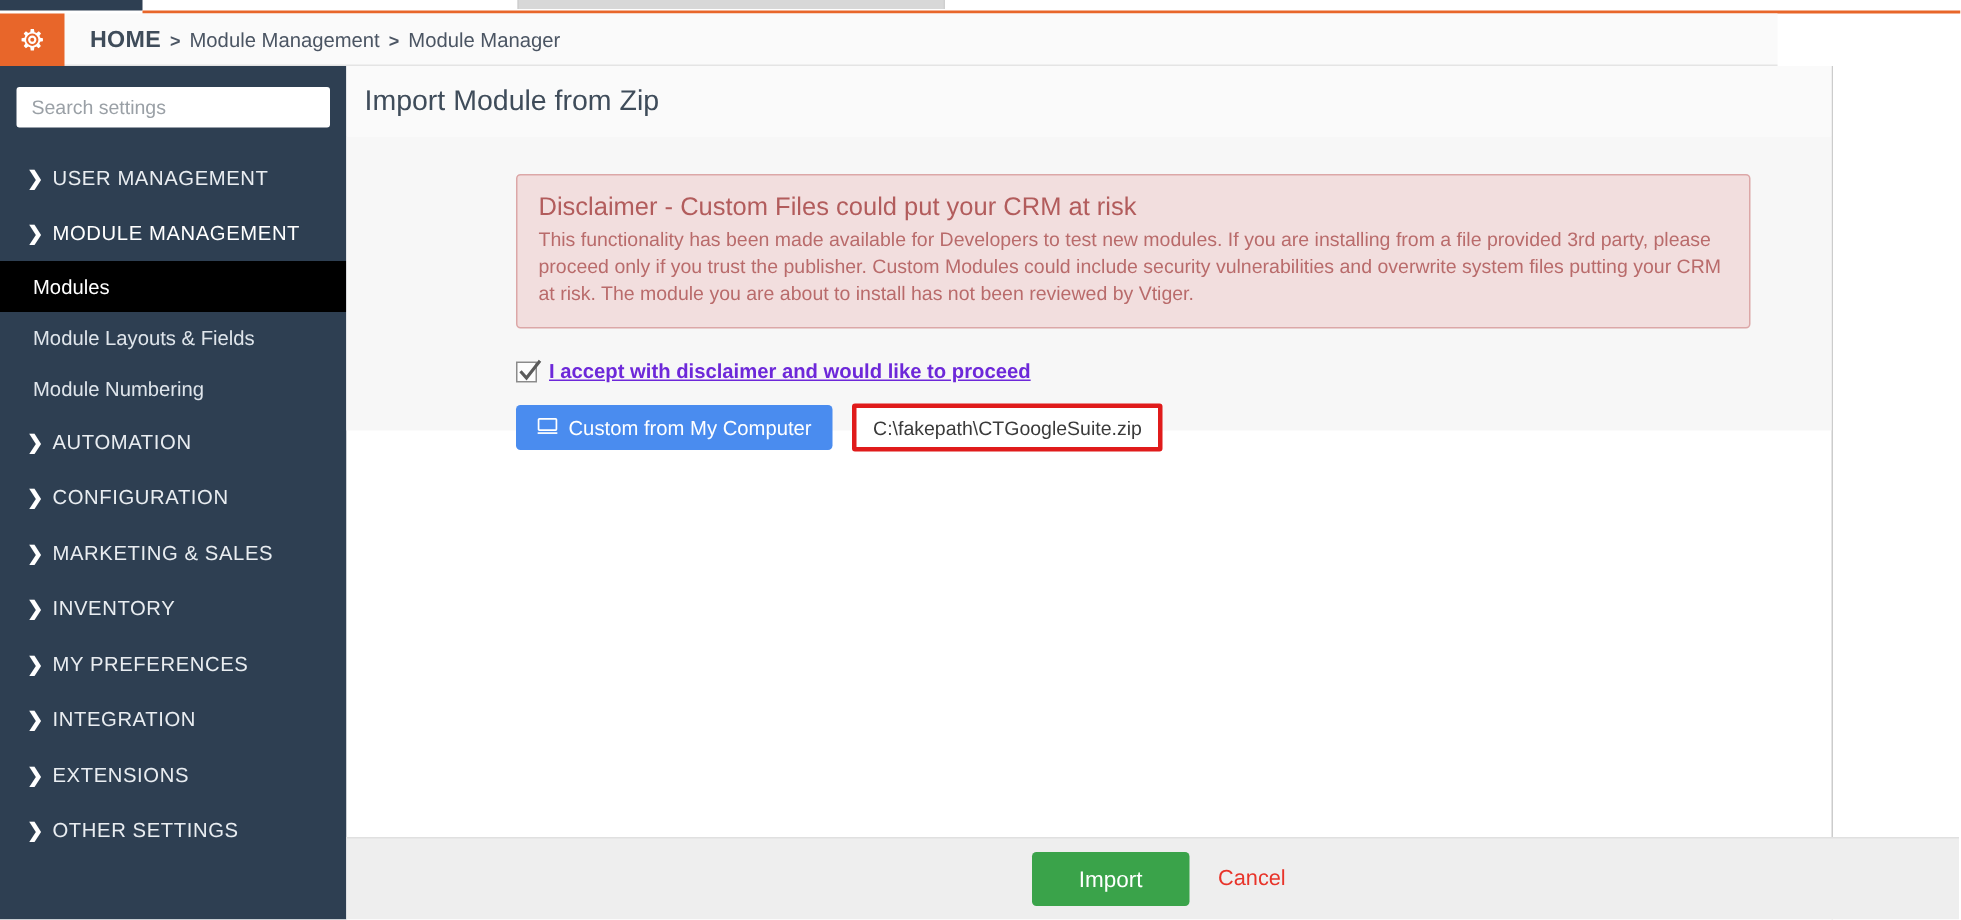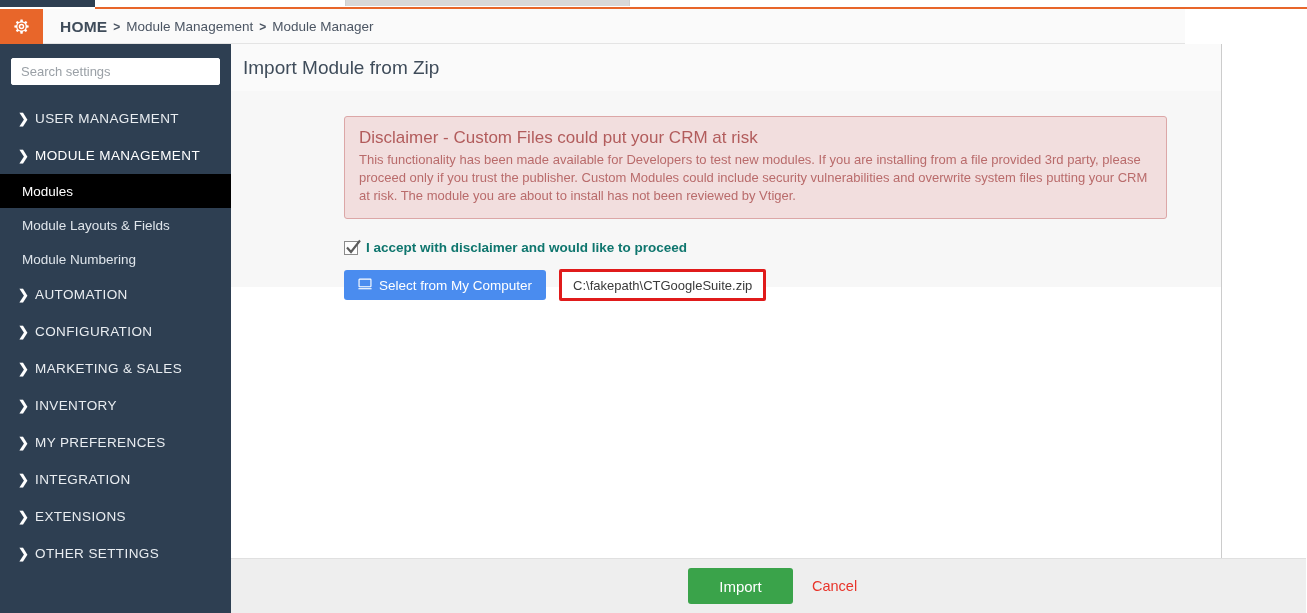--- a/index.html
+++ b/index.html
@@ -218,22 +218,23 @@
     border: 1px solid #8b8b8b;
     background: #fdfdfd;
     position: relative;
     flex: 0 0 auto;
     cursor: pointer;
   }
   .cb svg { position: absolute; top: -3px; left: 0px; }
   .accept-label {
     font-size: 13.5px;
     font-weight: bold;
-    color: #0f766e;
-    cursor: pointer;
+    color: #6d28d9;
+    cursor: pointer;
+    text-decoration: underline;
   }
 
   .file-row {
     margin-left: 113px;
     margin-top: 14px;
     display: flex;
     align-items: center;
   }
   .select-btn {
     height: 30px;
@@ -411,21 +412,21 @@
       </div>
 
       <div class="file-row">
         <button class="select-btn">
           <span class="monitor-icon">
             <svg width="14" height="12" viewBox="0 0 16 13" fill="none" stroke="#ffffff" stroke-width="1.3">
               <rect x="1.2" y="1" width="13.6" height="8.6" rx="0.6"></rect>
               <line x1="0.5" y1="11.9" x2="15.5" y2="11.9"></line>
             </svg>
           </span>
-          <span>Select from My Computer</span>
+          <span>Custom from My Computer</span>
         </button>
         <div class="file-name-box">
           <span>C:\fakepath\CTGoogleSuite.zip</span>
         </div>
       </div>
 
     </div>
 
     <div class="footer">
       <button class="import-btn">Import</button>

